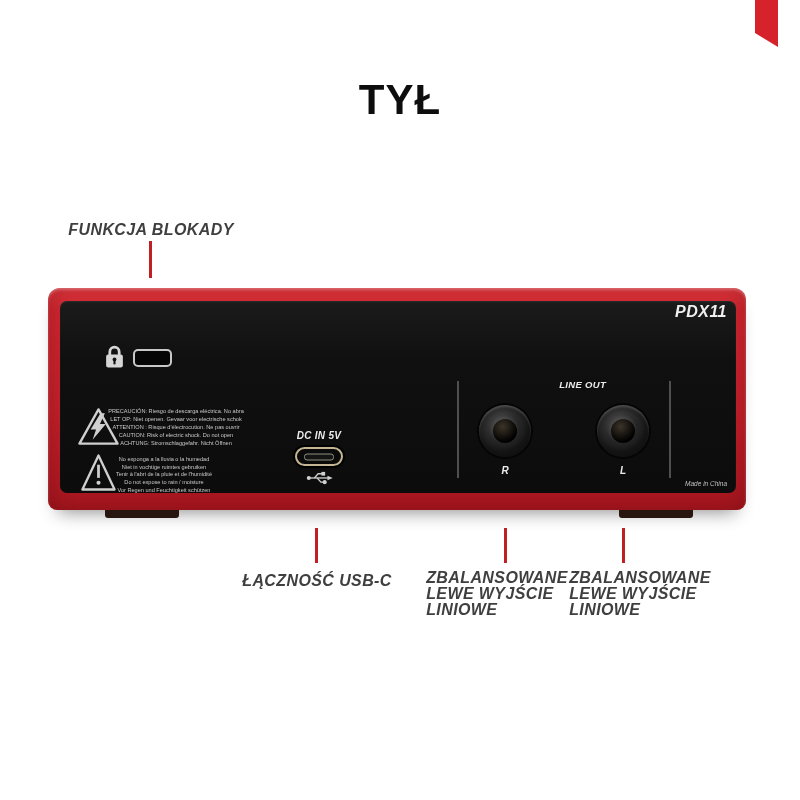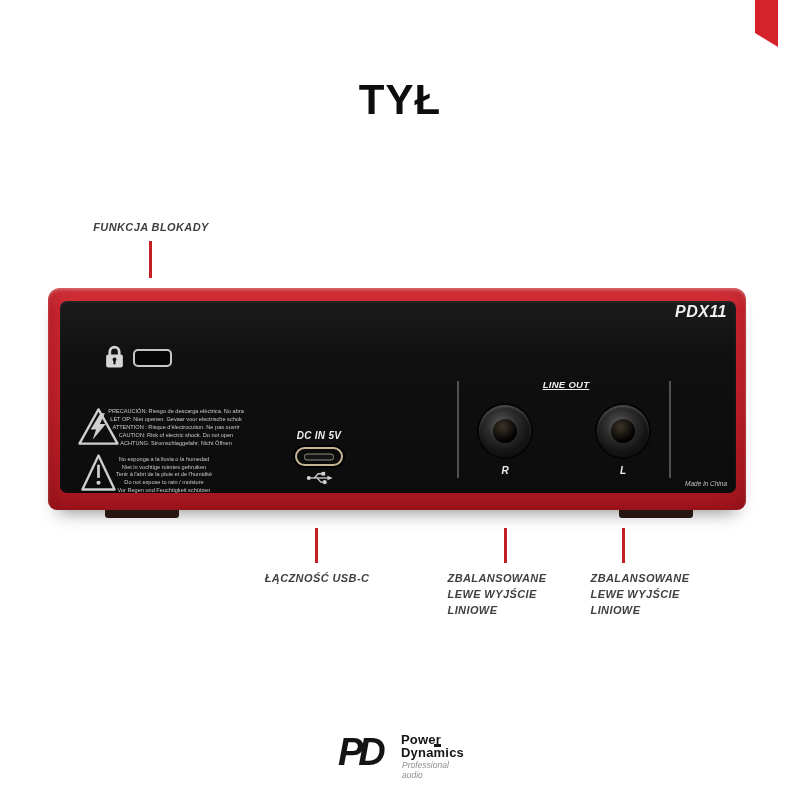--- a/index.html
+++ b/index.html
@@ -9,21 +9,21 @@
 
   
   .ribbon { position:absolute; left:755px; top:0; width:23px; height:47px;
             background:#d6232b; clip-path:polygon(0 0,100% 0,100% 100%,0 70%); }
 
   
   .title { position:absolute; left:0; top:76px; width:800px; text-align:center;
            font-size:42px; font-weight:800; letter-spacing:1px; color:#0d0d0d; }
 
   
-  .callout { position:absolute; font-style:italic; font-weight:600; font-size:11px;
+  .callout { position:absolute; font-style:italic; font-weight:600; font-size:16px;
              letter-spacing:.4px; color:#3f3f3f; white-space:nowrap; }
   .callout.multi { line-height:16px; text-align:left; }
   .cline { position:absolute; width:3px; background:#c01f24; }
 
   
   .device { position:absolute; left:48px; top:288px; width:698px; height:222px;
             border-radius:12px 12px 9px 9px;
             background:linear-gradient(180deg,#e4373f 0%,#cf2630 10%,#c2202a 55%,#a8161f 100%);
             box-shadow:0 12px 18px -10px rgba(0,0,0,.45), inset 0 2px 3px rgba(255,255,255,.28), inset 0 0 26px rgba(60,0,0,.30); }
   .panel { position:absolute; left:12px; top:13px; width:676px; height:192px; border-radius:7px;
@@ -46,22 +46,22 @@
   .warn-text.t2 { left:45px; top:155px; width:118px; line-height:7.7px; }
 
   .dc-label { position:absolute; left:229px; top:129px; width:60px; text-align:center;
               color:#ececec; font-size:10px; font-weight:bold; font-style:italic; letter-spacing:.3px; }
   .usbc { position:absolute; left:235px; top:146px; width:48px; height:19px; border-radius:10px;
           background:#0a0a0a; border:2.5px solid #c4b693; box-shadow:0 0 0 2px #000; }
   .usbc::after { content:""; position:absolute; left:50%; top:50%; transform:translate(-50%,-50%);
                  width:28px; height:5px; border-radius:3px; background:#141414; border:1.5px solid #8f8f82; }
   .usb-icon { position:absolute; left:246px; top:168px; }
 
-  .lineout-label { position:absolute; left:466px; top:78px; width:80px; text-align:center;
-                   color:#ececec; font-size:9.5px; font-weight:bold; font-style:italic; letter-spacing:.3px;text-decoration:underline; }
+  .lineout-label { position:absolute; left:466px; top:78px; width:80px; text-align:right;
+                   color:#ececec; font-size:9.5px; font-weight:bold; font-style:italic; letter-spacing:.3px; }
   .divider { position:absolute; width:1.5px; height:97px; top:80px; background:#4f4f4f; }
   .divider.d1 { left:397px; } .divider.d2 { left:609px; }
 
   .jack { position:absolute; top:104px; width:52px; height:52px; border-radius:50%;
           background:radial-gradient(circle at 44% 38%, #5a5a5a 0%, #2e2e2e 34%, #141414 62%, #090909 100%);
           box-shadow:0 0 0 2px #050505, inset 0 2px 2px rgba(255,255,255,.18); }
   .jack::before { content:""; position:absolute; left:50%; top:50%; transform:translate(-50%,-50%);
           width:34px; height:34px; border-radius:50%;
           background:radial-gradient(circle at 42% 36%, #6a6a6a 0%, #262626 55%, #101010 100%); }
   .jack::after { content:""; position:absolute; left:50%; top:50%; transform:translate(-50%,-50%);
@@ -179,27 +179,14 @@
     <div>LEWE WYJŚCIE</div>
     <div>LINIOWE</div>
   </div>
 
   <div class="callout multi" style="left:640px; top:570px; transform:translateX(-50%);">
     <div>ZBALANSOWANE</div>
     <div>LEWE WYJŚCIE</div>
     <div>LINIOWE</div>
   </div>
 
-  <div class="brand">
-    <span class="brand-mark">
-      <svg width="60" height="36" viewBox="0 0 60 36">
-        <text x="1" y="30" font-family="Liberation Sans, sans-serif" font-size="38" font-style="italic" font-weight="bold" letter-spacing="-5" fill="#141414">PD</text>
-      </svg>
-    </span>
-    <div class="brand-name">
-      <div>Power</div>
-      <div>Dynamics</div>
-    </div>
-    <div class="brand-dash"></div>
-    <div class="brand-tag">Professional audio</div>
-  </div>
 
 </div>
 
 </body></html>

